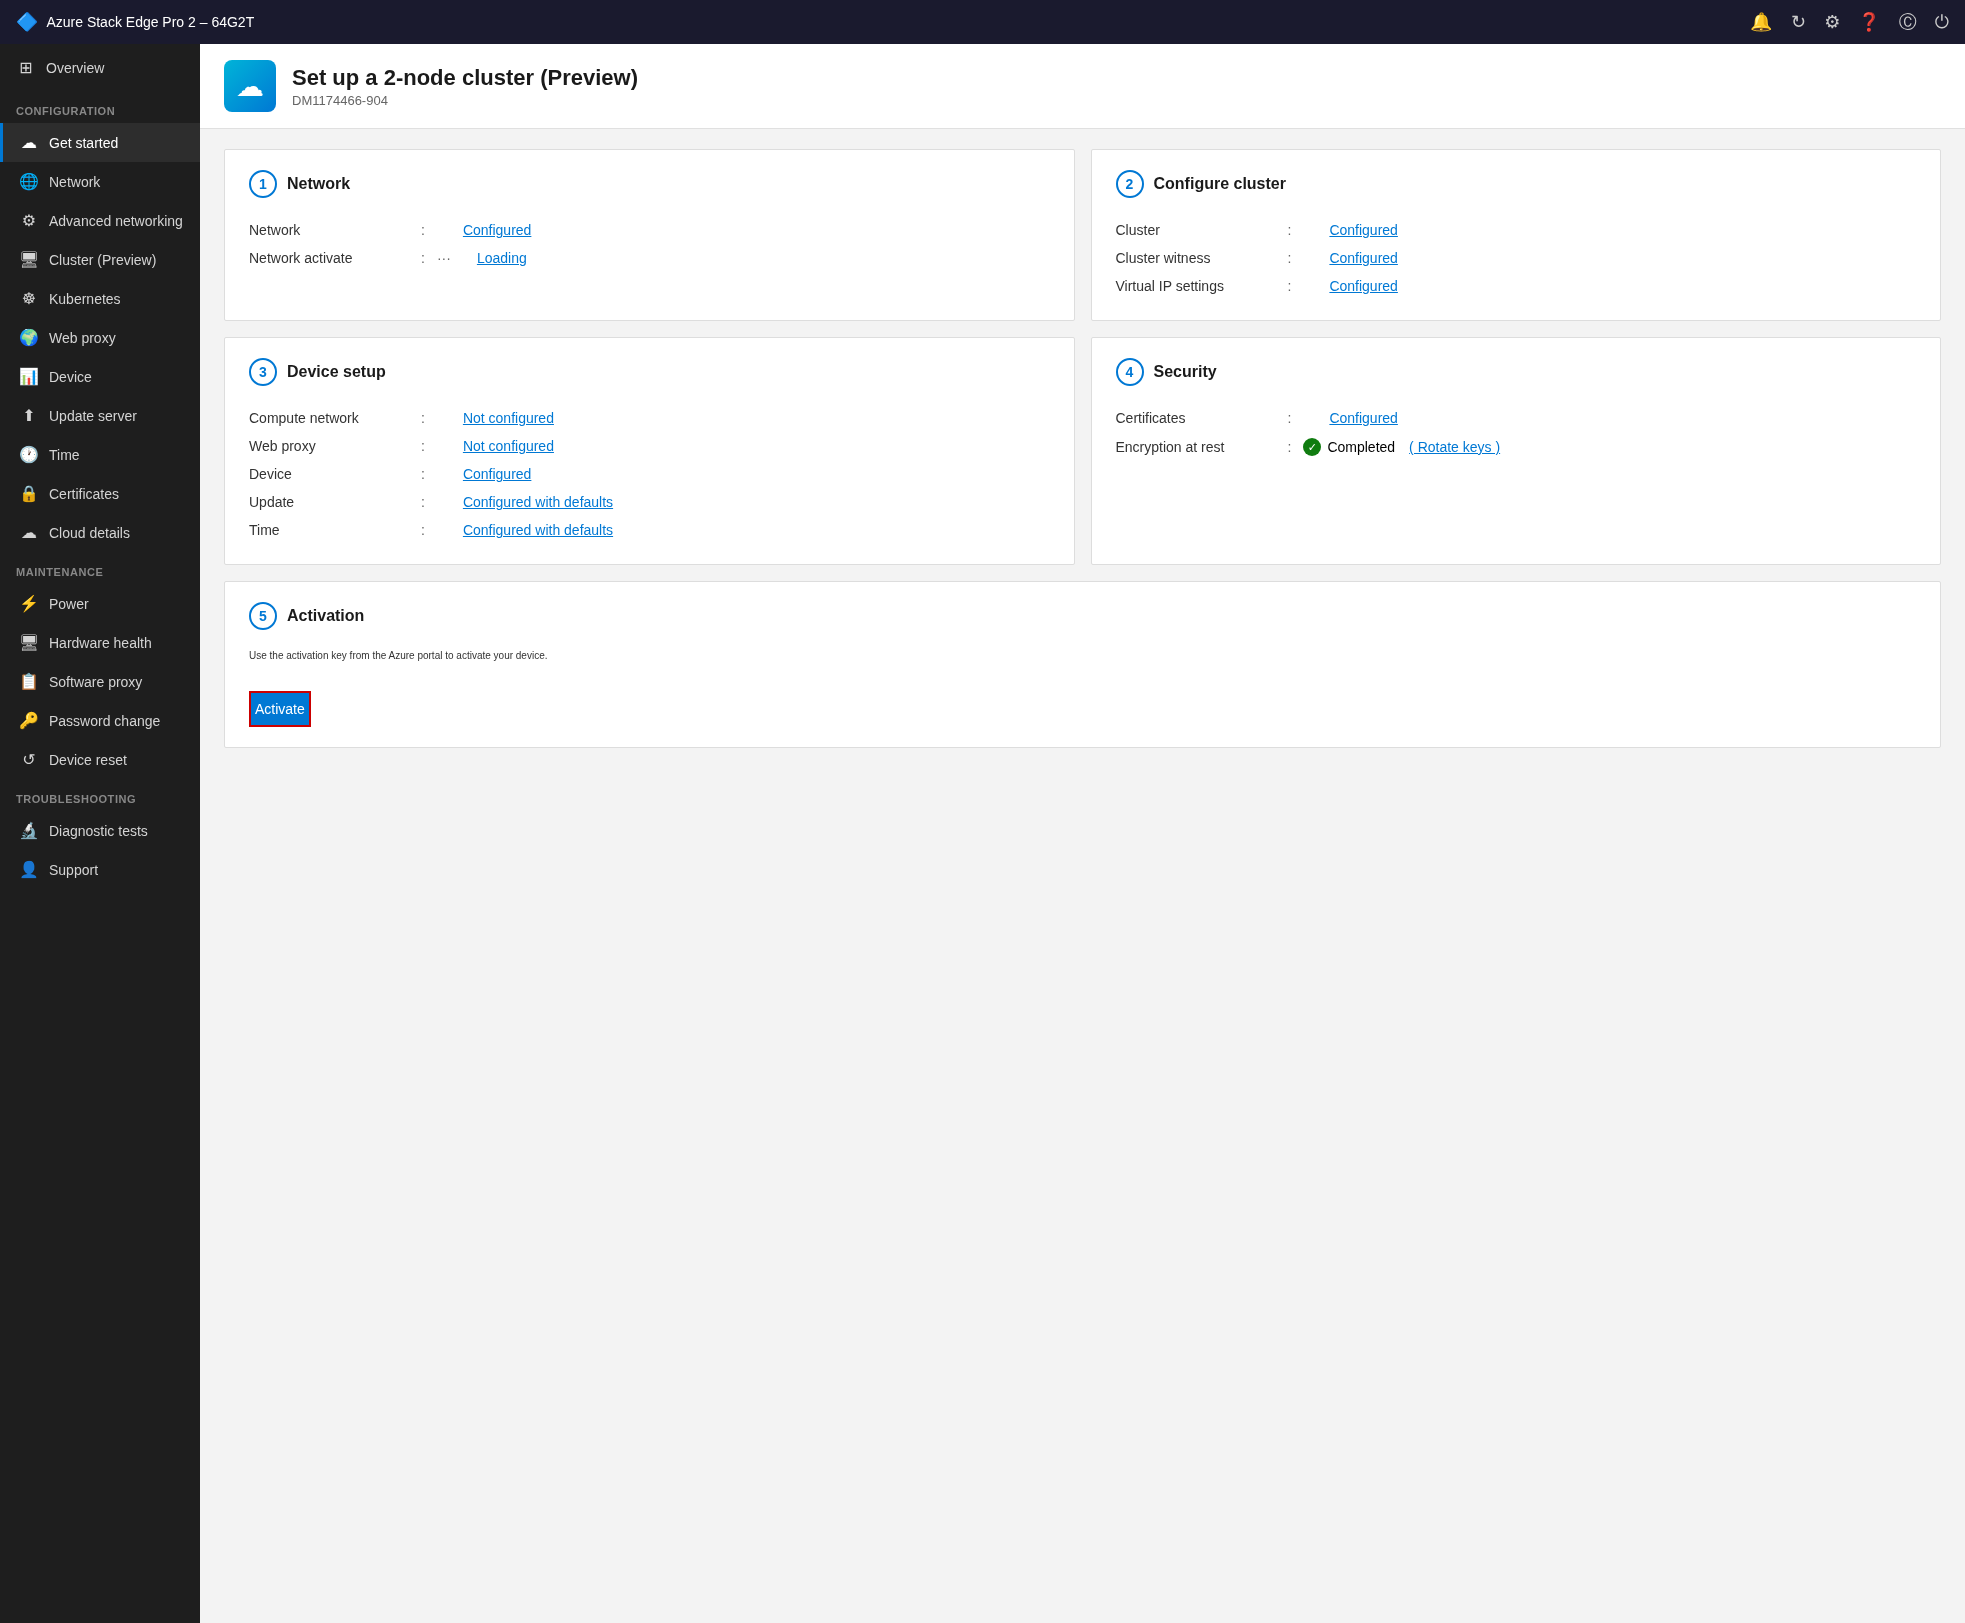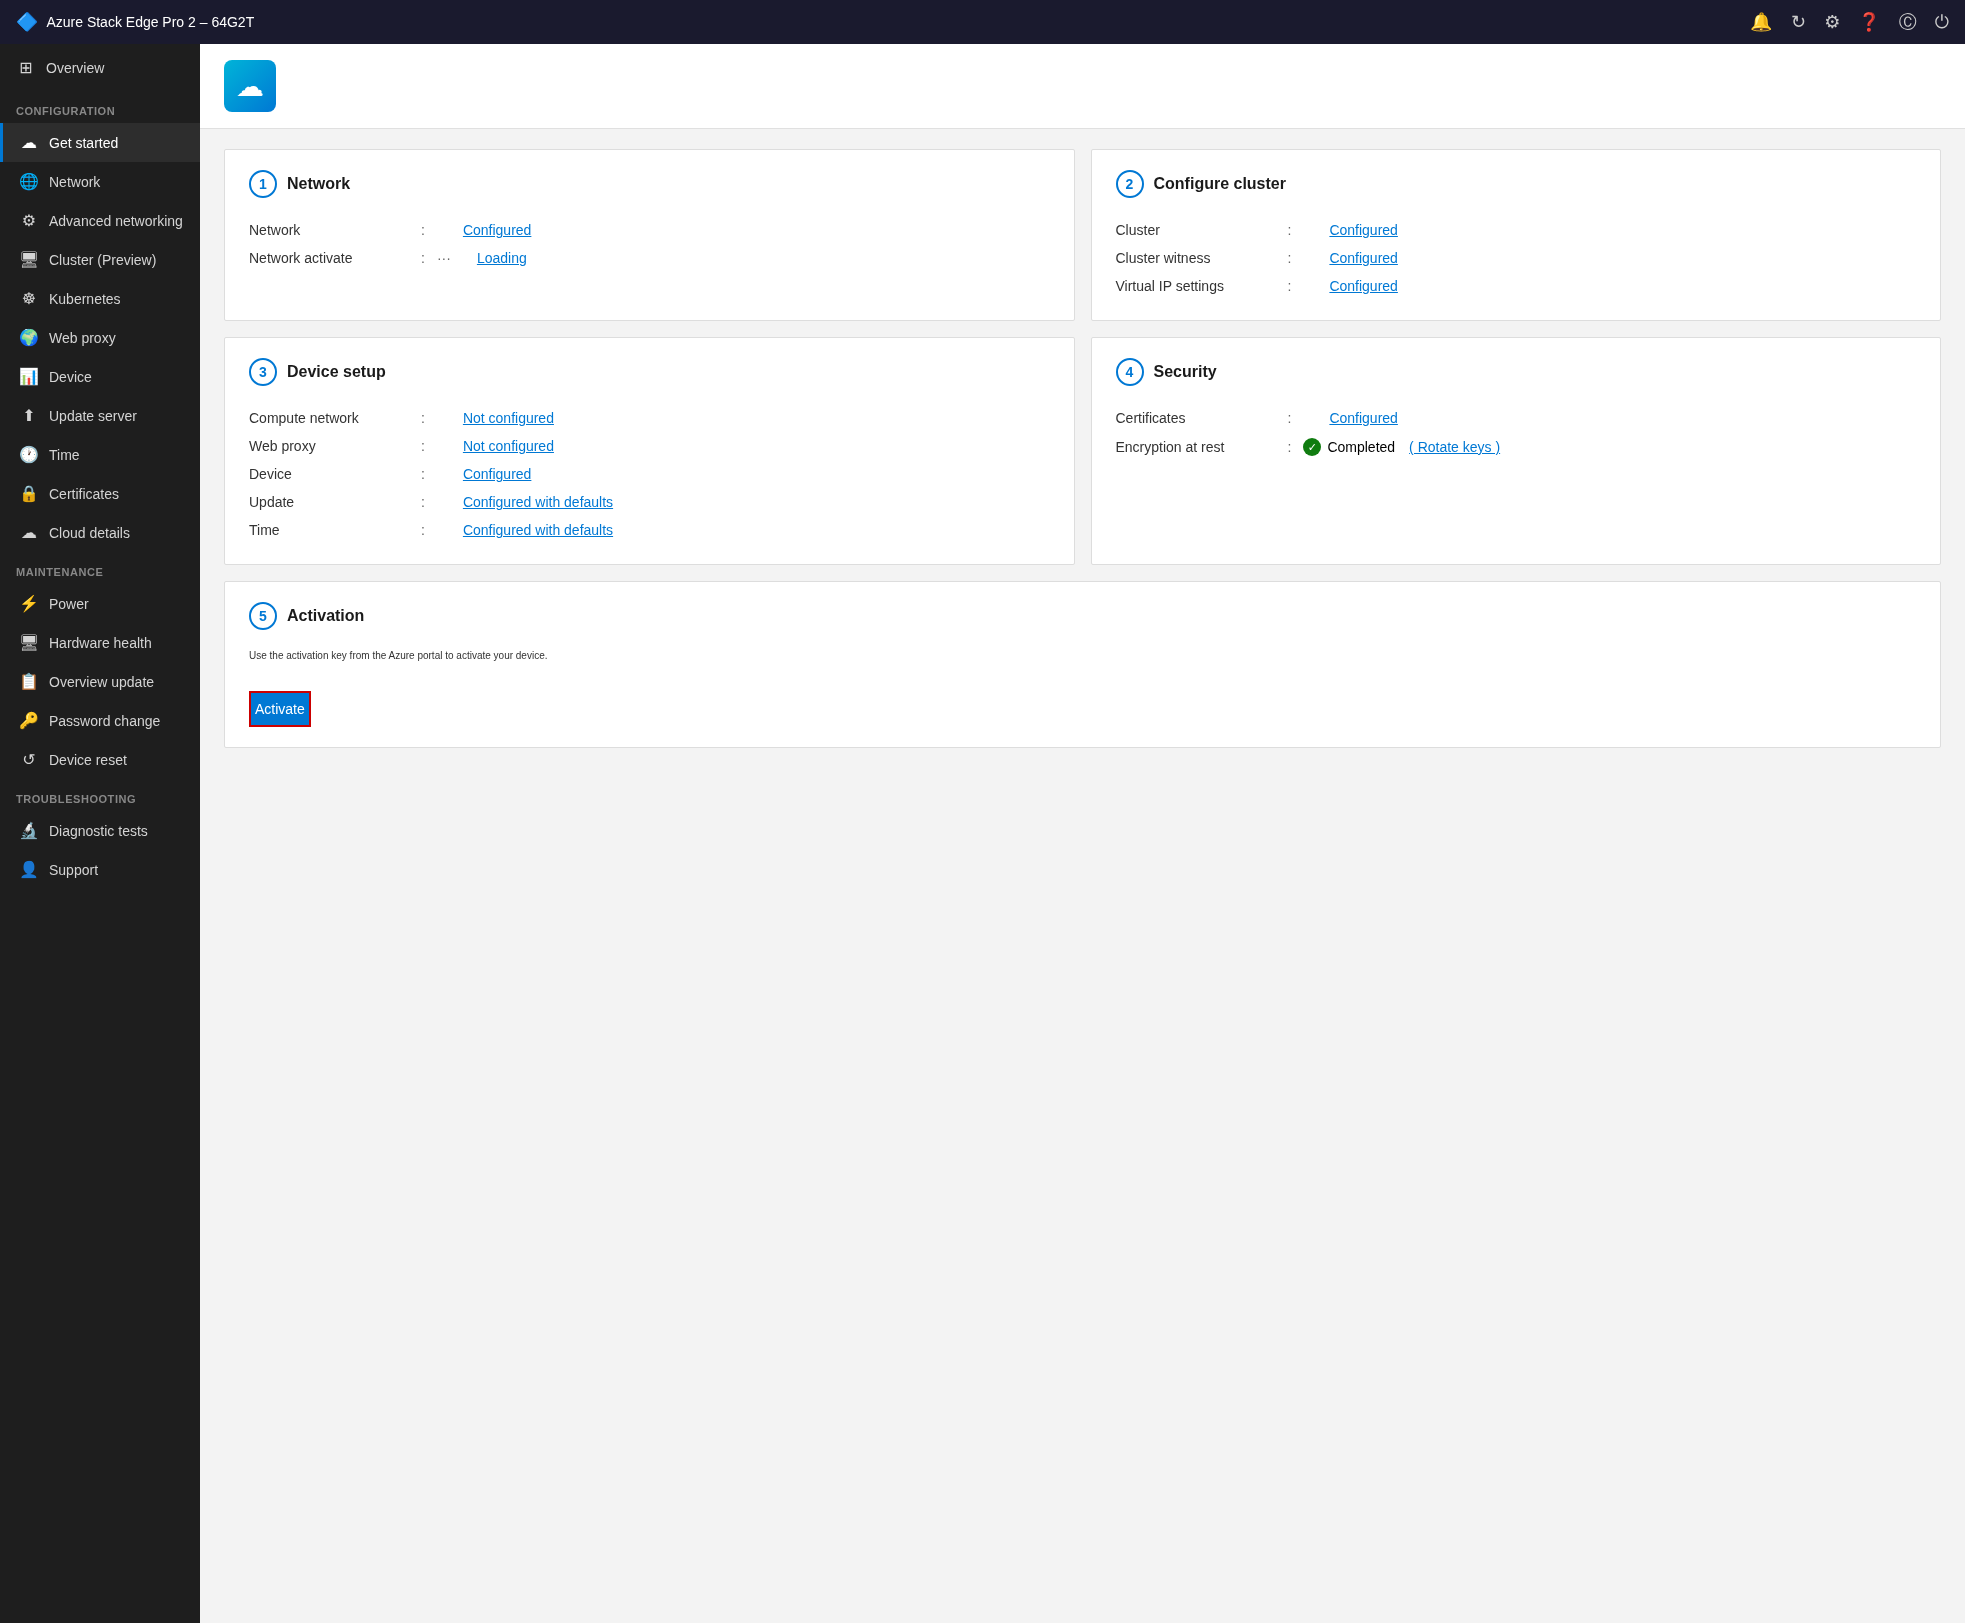--- a/index.html
+++ b/index.html
@@ -246,21 +246,21 @@
       <div class="sidebar-item">
         <span class="sidebar-icon">⚡</span>
         <span>Power</span>
       </div>
       <div class="sidebar-item">
         <span class="sidebar-icon">🖥</span>
         <span>Hardware health</span>
       </div>
       <div class="sidebar-item">
         <span class="sidebar-icon">📋</span>
-        <span>Overview update</span>
+        <span>Software proxy</span>
       </div>
       <div class="sidebar-item">
         <span class="sidebar-icon">🔑</span>
         <span>Password change</span>
       </div>
       <div class="sidebar-item">
         <span class="sidebar-icon">↺</span>
         <span>Device reset</span>
       </div>
       <div class="sidebar-section-label">TROUBLESHOOTING</div>
@@ -272,20 +272,24 @@
         <span class="sidebar-icon">👤</span>
         <span>Support</span>
       </div>
     </nav>
 
   <div class="main-content">
 
     <div class="page-header">
       <div class="page-header-icon">
         <span>☁</span>
+      </div>
+      <div class="page-header-text">
+        <h1>Set up a 2-node cluster (Preview)</h1>
+        <p>DM1174466-904</p>
       </div>
     </div>
 
     <div class="cards-area">
 
       <div class="card">
         <div class="card-title">
           <div class="step-badge">
             <span>1</span>
           </div>

